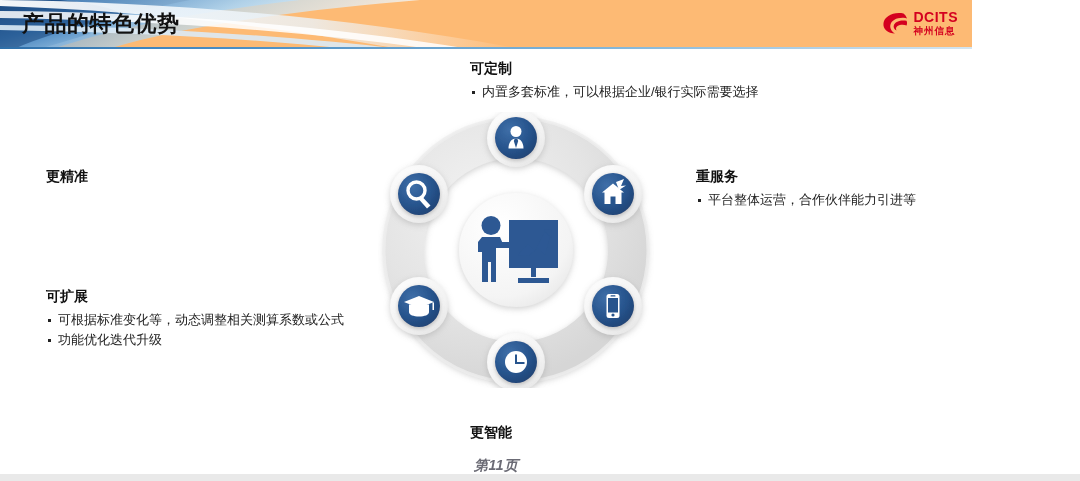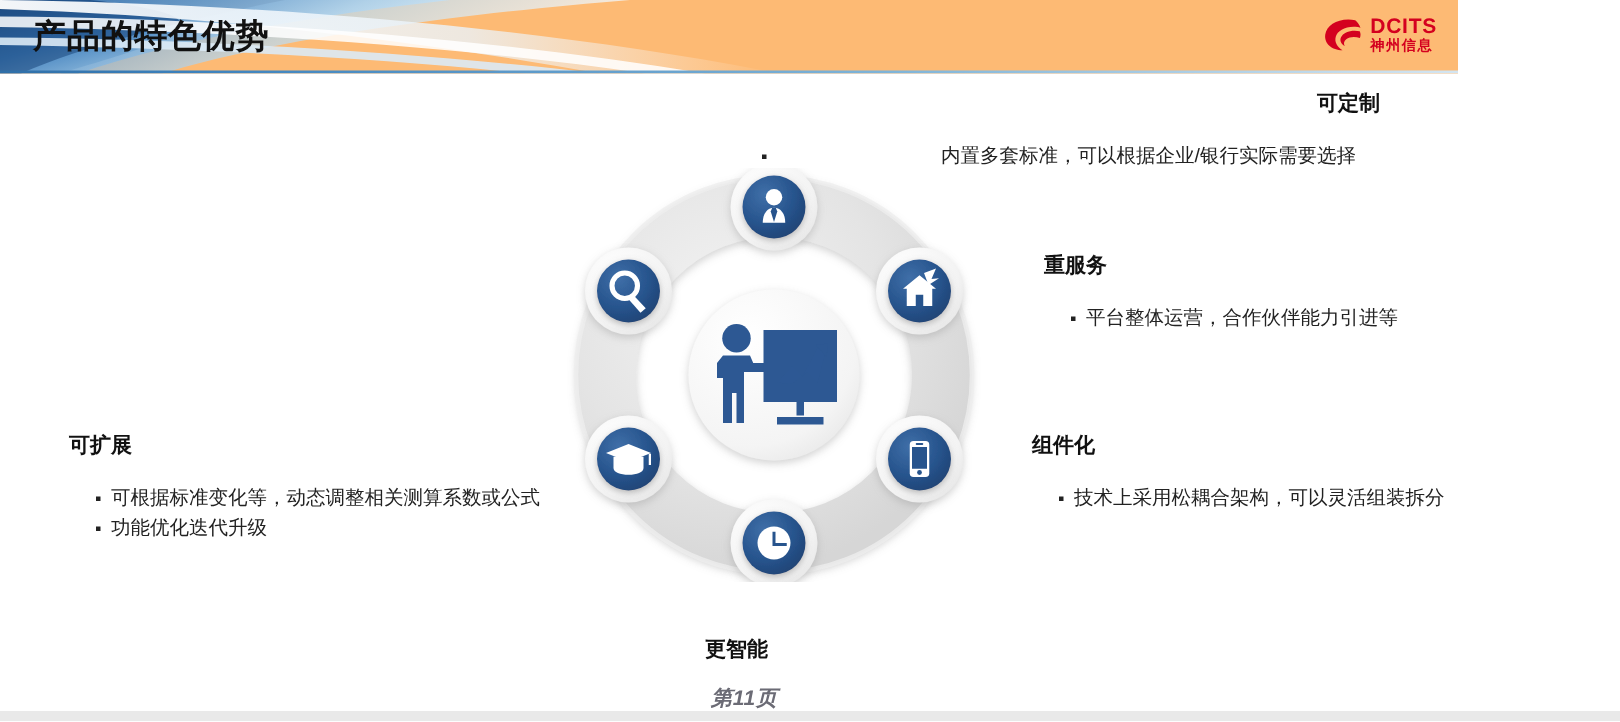--- a/index.html
+++ b/index.html
@@ -103,42 +103,42 @@
     position: absolute;
   }
   .block-title {
     font-size: 14px;
     font-weight: bold;
     color: #111111;
     margin-bottom: 4px;
     line-height: 1.25;
   }
   .bullet-list {
-    margin: 16px;
+    margin: 0;
     padding: 0;
     list-style: none;
   }
   .bullet-item {
     position: relative;
     padding-left: 12px;
     font-size: 13px;
     line-height: 1.55;
     color: #222222;
   }
   .bullet-item::before {
     content: "";
     position: absolute;
     left: 2px;
     top: 9px;
     width: 3px;
     height: 3px;
     background: #222222;
   }
 
-  .blk-customizable { left: 490px; top: 60px;  width: 430px; text-align: right; }
+  .blk-customizable { left: 470px; top: 60px;  width: 430px; }
   .blk-accurate     { left: 46px;  top: 168px; width: 330px; }
   .blk-service      { left: 696px; top: 168px; width: 310px; }
   .blk-extensible   { left: 46px;  top: 288px; width: 330px; }
   .blk-modular      { left: 688px; top: 288px; width: 330px; }
   .blk-intelligent  { left: 470px; top: 424px; width: 470px; }
 
   
   .diagram {
     position: absolute;
     left: 378px;
@@ -219,43 +219,38 @@
   </div>
 
   <div class="block blk-customizable">
     <div class="block-title">可定制</div>
     <ul class="bullet-list">
       <li class="bullet-item">内置多套标准，可以根据企业/银行实际需要选择</li>
     </ul>
   </div>
 
   <div class="block blk-accurate">
+    <div class="block-title">更精准</div>
   </div>
 
   <div class="block blk-extensible">
     <div class="block-title">可扩展</div>
     <ul class="bullet-list">
       <li class="bullet-item">可根据标准变化等，动态调整相关测算系数或公式</li>
       <li class="bullet-item">功能优化迭代升级</li>
     </ul>
   </div>
 
   <div class="block blk-service">
     <div class="block-title">重服务</div>
     <ul class="bullet-list">
       <li class="bullet-item">平台整体运营，合作伙伴能力引进等</li>
     </ul>
   </div>
 
-  <div class="block blk-modular">
-    <div class="block-title">组件化</div>
-    <ul class="bullet-list">
-      <li class="bullet-item">技术上采用松耦合架构，可以灵活组装拆分</li>
-    </ul>
-  </div>
 
   <div class="block blk-intelligent">
     <div class="block-title">更智能</div>
   </div>
 
   <div class="diagram">
     <svg width="276" height="276" viewBox="0 0 276 276" xmlns="http://www.w3.org/2000/svg">
       <defs>
         <radialGradient id="ringGrad" cx="0.35" cy="0.3" r="0.8">
           <stop offset="0%" stop-color="#f2f2f2"></stop>

